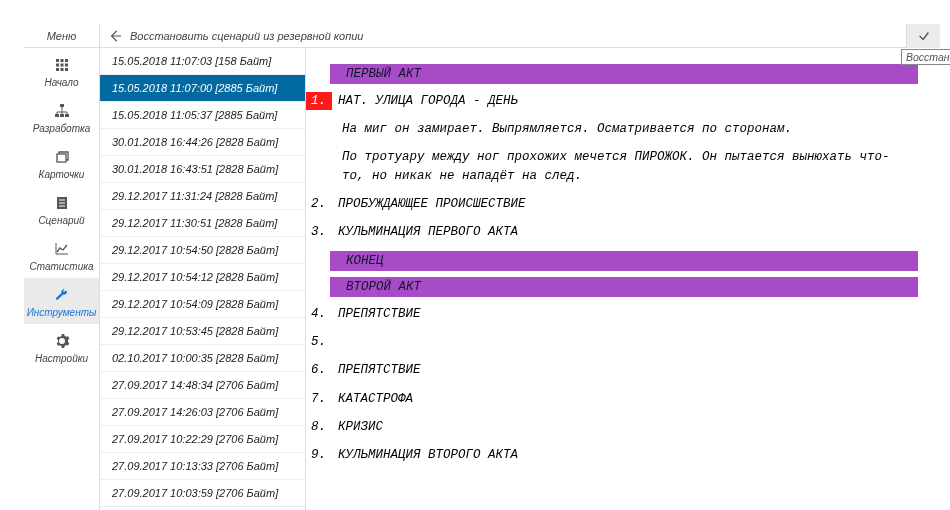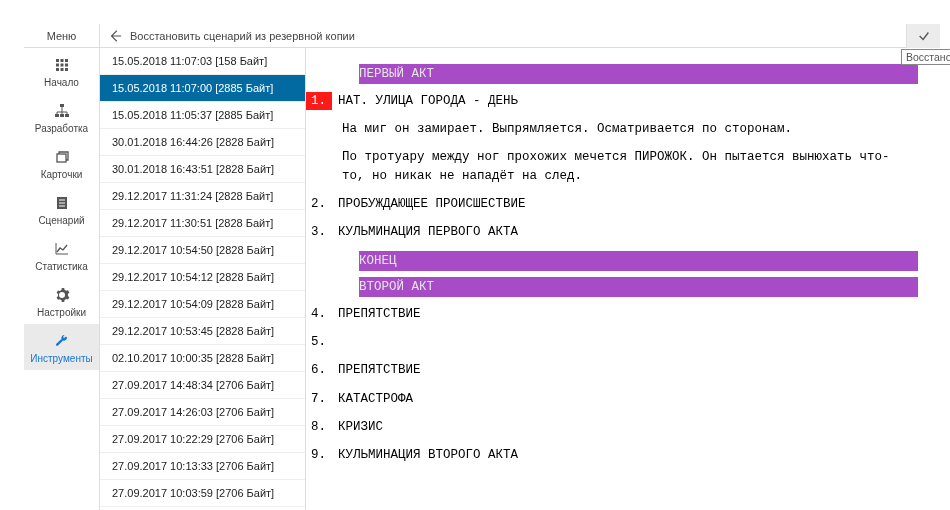--- a/index.html
+++ b/index.html
@@ -1,35 +1,35 @@
 <!DOCTYPE html>
 <html><head>
 <meta charset="utf-8">
 <style>
 * { margin: 0; padding: 0; box-sizing: border-box; }
 body { font-family: "Segoe UI", Arial, sans-serif; font-size: 12px; background: #fff; width: 950px; height: 510px; overflow: hidden; }
-.app { display: flex; width: 100%; height: 100%; padding: 24px 10px 0 24px; }
+.app { display: flex; width: 100%; height: 100%; padding: 24px 10px 0 24px; font-style: italic; }
 .sidebar { width: 76px; display: flex; flex-direction: column; border-right: 1px solid #ddd; }
 .menu-btn { height: 24px; display: flex; align-items: center; justify-content: center; font-size: 11px; color: #444; border-bottom: 1px solid #ddd; cursor: pointer; }
 .nav-item { display: flex; flex-direction: column; align-items: center; justify-content: center; padding: 8px 0 6px 0; font-size: 10px; color: #444; cursor: pointer; gap: 3px; }
 .nav-item.active { background: #eaeaea; color: #1976d2; }
 .nav-item.active .icon { color: #1976d2; }
 .nav-item .icon { width: 18px; height: 18px; display: flex; align-items: center; justify-content: center; color: #555; }
 .main { flex: 1; display: flex; flex-direction: column; }
 .header { height: 24px; display: flex; align-items: center; border-bottom: 1px solid #ddd; }
 .back-btn { width: 30px; display: flex; align-items: center; justify-content: center; cursor: pointer; color: #555; }
 .header-title { font-size: 11px; color: #444; flex: 1; }
 .confirm-area { width: 34px; height: 24px; display: flex; align-items: center; justify-content: center; background: #ececec; margin-left: 8px; cursor: pointer; color: #555; position: relative; border-left: 1px solid #ddd; }
 .tooltip { position: absolute; top: 25px; left: -6px; background: #fff; border: 1px solid #888; padding: 1px 4px; font-size: 10.5px; white-space: nowrap; z-index: 10; }
 .content { flex: 1; display: flex; overflow: hidden; }
 .backup-list { width: 206px; border-right: 1px solid #ddd; overflow-y: auto; }
 .backup-item { padding: 7px 12px; font-size: 11px; color: #222; border-bottom: 1px solid #eee; cursor: pointer; white-space: nowrap; }
 .backup-item.selected { background: #0369a1; color: #fff; }
 .preview { flex: 1; padding: 16px 22px 0 0; overflow-y: auto; font-family: "Courier New", monospace; font-size: 12.5px; line-height: 1.45; }
-.act-bar { background: #a84bc7; color: #e5e5e5; padding: 1px 0; margin-bottom: 8px; margin-left: 53px; font-weight: normal; }
+.act-bar { background: #a84bc7; color: #0f172a; padding: 1px 16px; margin-bottom: 8px; margin-left: 24px; font-weight: normal; }
 .scene-line { display: flex; margin-bottom: 10px; }
 .scene-num { width: 26px; text-align: right; padding-right: 6px; }
 .scene-num.hl { background: #ff1a1a; color: #fff; }
 .scene-txt { padding-left: 6px; }
 .para { margin-left: 36px; margin-bottom: 10px; margin-right: 6px; }
 svg { display: block; }
 </style>
 </head>
 <body>
 
@@ -94,35 +94,35 @@
     </div>
     <div class="nav-item">
       <span class="icon">
           <svg width="16" height="16" viewBox="0 0 16 16">
             <path d="M2 13 h12 M2 13 V2" stroke="currentColor" fill="none"></path>
             <path d="M3 11 L6 7 L9 9 L13 4" stroke="currentColor" fill="none" stroke-width="1.3"></path>
           </svg>
         </span>
       <span>Статистика</span>
     </div>
+    <div class="nav-item active">
+      <span class="icon">
+          <svg width="16" height="16" viewBox="0 0 16 16">
+            <path d="M13 4.5 a3 3 0 0 1-4 3 L4 12.5 a1.2 1.2 0 0 1-1.7-1.7 L7.5 6 a3 3 0 0 1 3-4 l-1.5 2 1 1 2-1.5 z" fill="currentColor"></path>
+          </svg>
+        </span>
+      <span>Инструменты</span>
+    </div>
     <div class="nav-item">
       <span class="icon">
           <svg width="16" height="16" viewBox="0 0 16 16">
             <path fill="currentColor" d="M8 5a3 3 0 100 6 3 3 0 000-6zm6 3c0 .4 0 .7-.1 1l1.5 1.2-1.4 2.4-1.8-.6c-.5.4-1 .7-1.6.9L10.2 15H7.8l-.4-1.9c-.6-.2-1.1-.5-1.6-.9l-1.8.6-1.4-2.4L4.1 9c-.1-.3-.1-.6-.1-1s0-.7.1-1L2.6 5.8l1.4-2.4 1.8.6c.5-.4 1-.7 1.6-.9L7.8 1h2.4l.4 1.9c.6.2 1.1.5 1.6.9l1.8-.6 1.4 2.4L13.9 7c.1.3.1.6.1 1z"></path>
           </svg>
         </span>
       <span>Настройки</span>
-    </div>
-    <div class="nav-item active">
-      <span class="icon">
-          <svg width="16" height="16" viewBox="0 0 16 16">
-            <path d="M13 4.5 a3 3 0 0 1-4 3 L4 12.5 a1.2 1.2 0 0 1-1.7-1.7 L7.5 6 a3 3 0 0 1 3-4 l-1.5 2 1 1 2-1.5 z" fill="currentColor"></path>
-          </svg>
-        </span>
-      <span>Инструменты</span>
     </div>
   </div>
 
   <div class="main">
     <div class="header">
       <div class="back-btn">
         <svg width="14" height="14" viewBox="0 0 16 16">
             <path d="M10 2 L4 8 L10 14 M4 8 H15" stroke="currentColor" fill="none" stroke-width="1.3"></path>
           </svg>
       </div>

